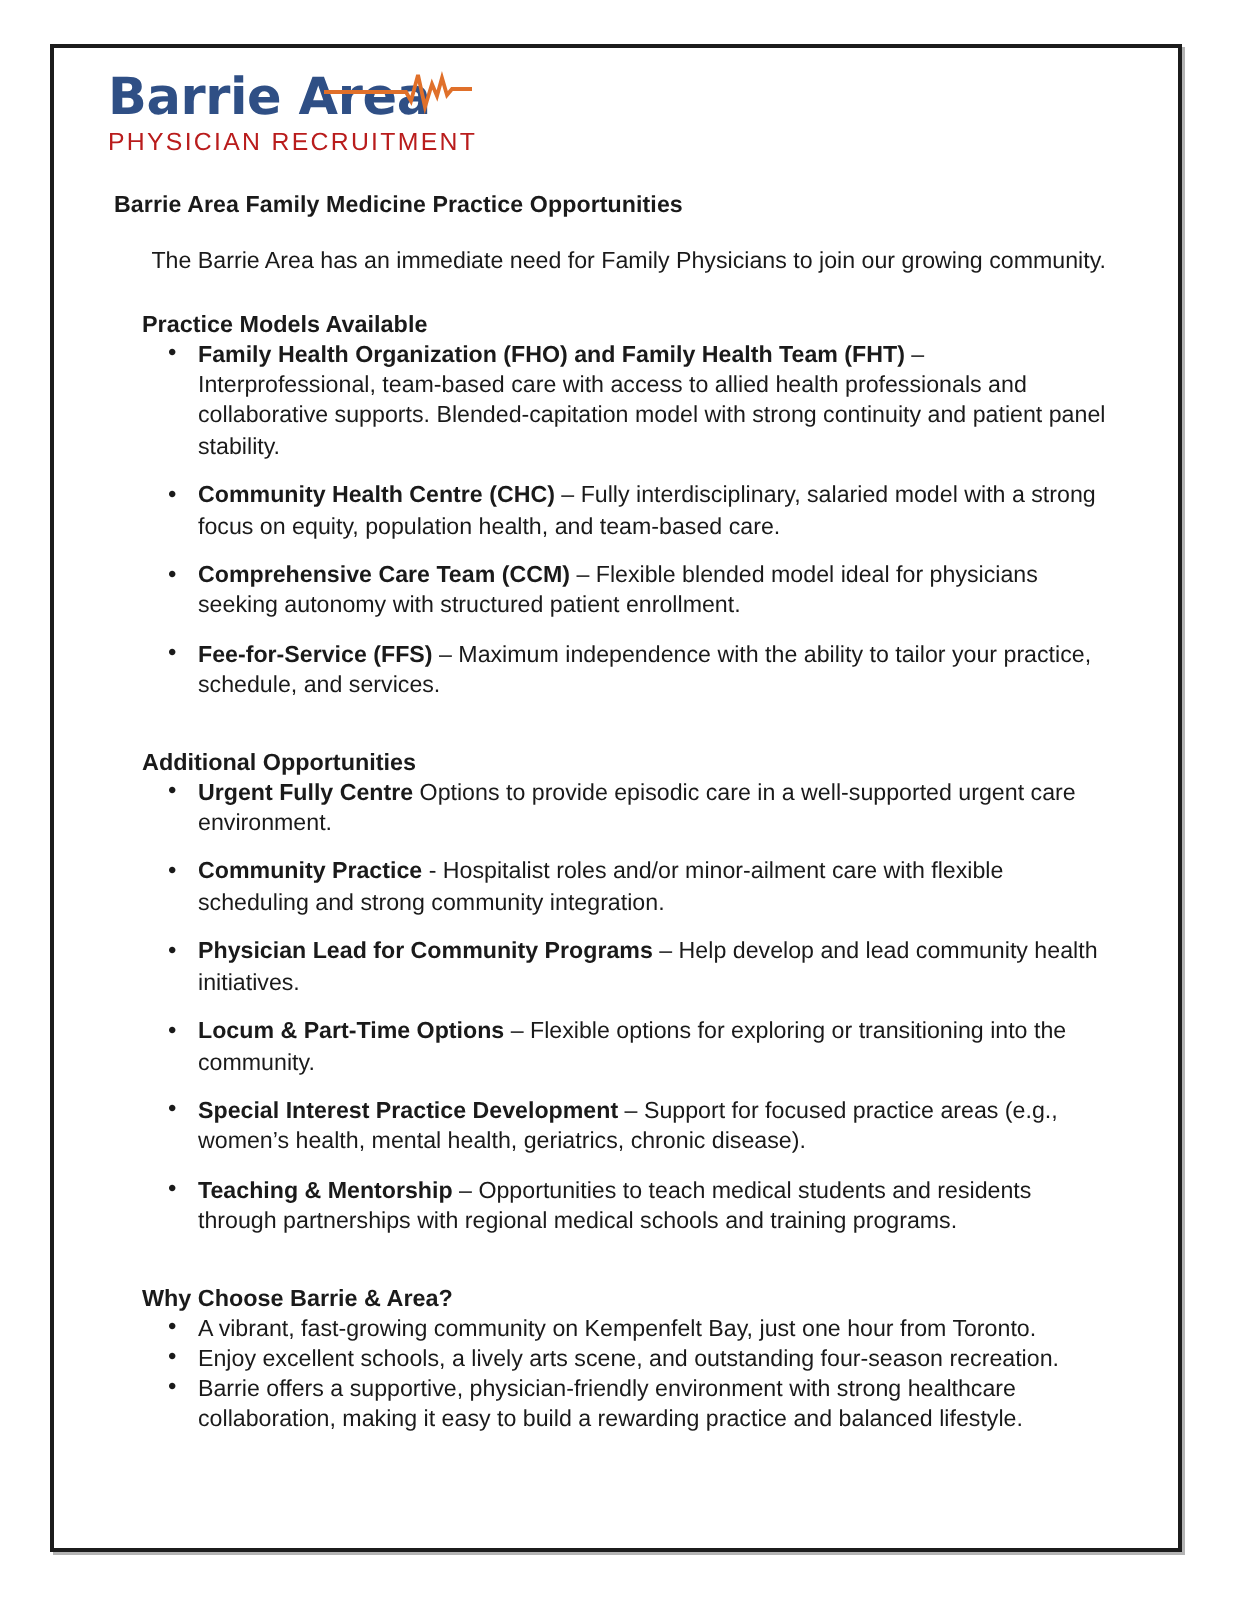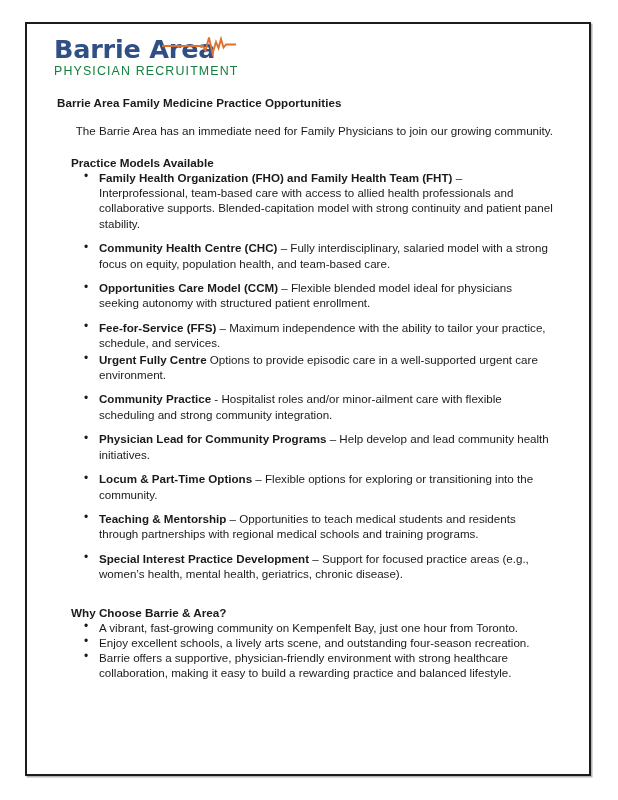--- a/index.html
+++ b/index.html
@@ -52,21 +52,21 @@
     letter-spacing: -0.2px;
     color: #2f4f85;
     line-height: 30px;
     white-space: nowrap;
   }
   .logo-sub {
     font-family: "Liberation Sans", sans-serif;
     font-size: 12.4px;
     font-weight: 400;
     letter-spacing: 1.15px;
-    color: #15803d;
+    color: #b91c1c;
     line-height: 14px;
     margin-top: 0px;
     white-space: nowrap;
   }
   .logo-ecg {
     position: absolute;
     left: 108px;
     top: 1px;
     width: 75px;
     height: 22px;
@@ -141,45 +141,46 @@
 
     <h2 class="section">Practice Models Available</h2>
     <ul class="bullets">
       <li>
         <span class="lead">Family Health Organization (FHO) and Family Health Team (FHT)</span><span> – Interprofessional, team-based care with access to allied health professionals and collaborative supports. Blended-capitation model with strong continuity and patient panel stability.</span>
       </li>
       <li>
         <span class="lead">Community Health Centre (CHC)</span><span> – Fully interdisciplinary, salaried model with a strong focus on equity, population health, and team-based care.</span>
       </li>
       <li>
-        <span class="lead">Opportunities Care Model (CCM)</span><span> – Flexible blended model ideal for physicians seeking autonomy with structured patient enrollment.</span>
+        <span class="lead">Comprehensive Care Team (CCM)</span><span> – Flexible blended model ideal for physicians seeking autonomy with structured patient enrollment.</span>
       </li>
       <li>
         <span class="lead">Fee-for-Service (FFS)</span><span> – Maximum independence with the ability to tailor your practice, schedule, and services.</span>
       </li>
     </ul>
 
+    <h2 class="section spaced">Additional Opportunities</h2>
     <ul class="bullets">
       <li>
         <span class="lead">Urgent Fully Centre</span><span> Options to provide episodic care in a well-supported urgent care environment.</span>
       </li>
       <li>
         <span class="lead">Community Practice</span><span> - Hospitalist roles and/or minor-ailment care with flexible scheduling and strong community integration.</span>
       </li>
       <li>
         <span class="lead">Physician Lead for Community Programs</span><span> – Help develop and lead community health initiatives.</span>
       </li>
       <li>
         <span class="lead">Locum &amp; Part-Time Options</span><span> – Flexible options for exploring or transitioning into the community.</span>
       </li>
       <li>
-        <span class="lead">Teaching &amp; Mentorship</span><span> – Opportunities to teach medical students and residents through partnerships with regional medical schools and training programs.</span>
+        <span class="lead">Special Interest Practice Development</span><span> – Support for focused practice areas (e.g., women’s health, mental health, geriatrics, chronic disease).</span>
       </li>
       <li>
-        <span class="lead">Special Interest Practice Development</span><span> – Support for focused practice areas (e.g., women’s health, mental health, geriatrics, chronic disease).</span>
+        <span class="lead">Teaching &amp; Mentorship</span><span> – Opportunities to teach medical students and residents through partnerships with regional medical schools and training programs.</span>
       </li>
     </ul>
 
     <h2 class="section spaced">Why Choose Barrie &amp; Area?</h2>
     <ul class="bullets compact">
       <li>A vibrant, fast-growing community on Kempenfelt Bay, just one hour from Toronto.</li>
       <li>Enjoy excellent schools, a lively arts scene, and outstanding four-season recreation.</li>
       <li>Barrie offers a supportive, physician-friendly environment with strong healthcare collaboration, making it easy to build a rewarding practice and balanced lifestyle.</li>
     </ul>
 

